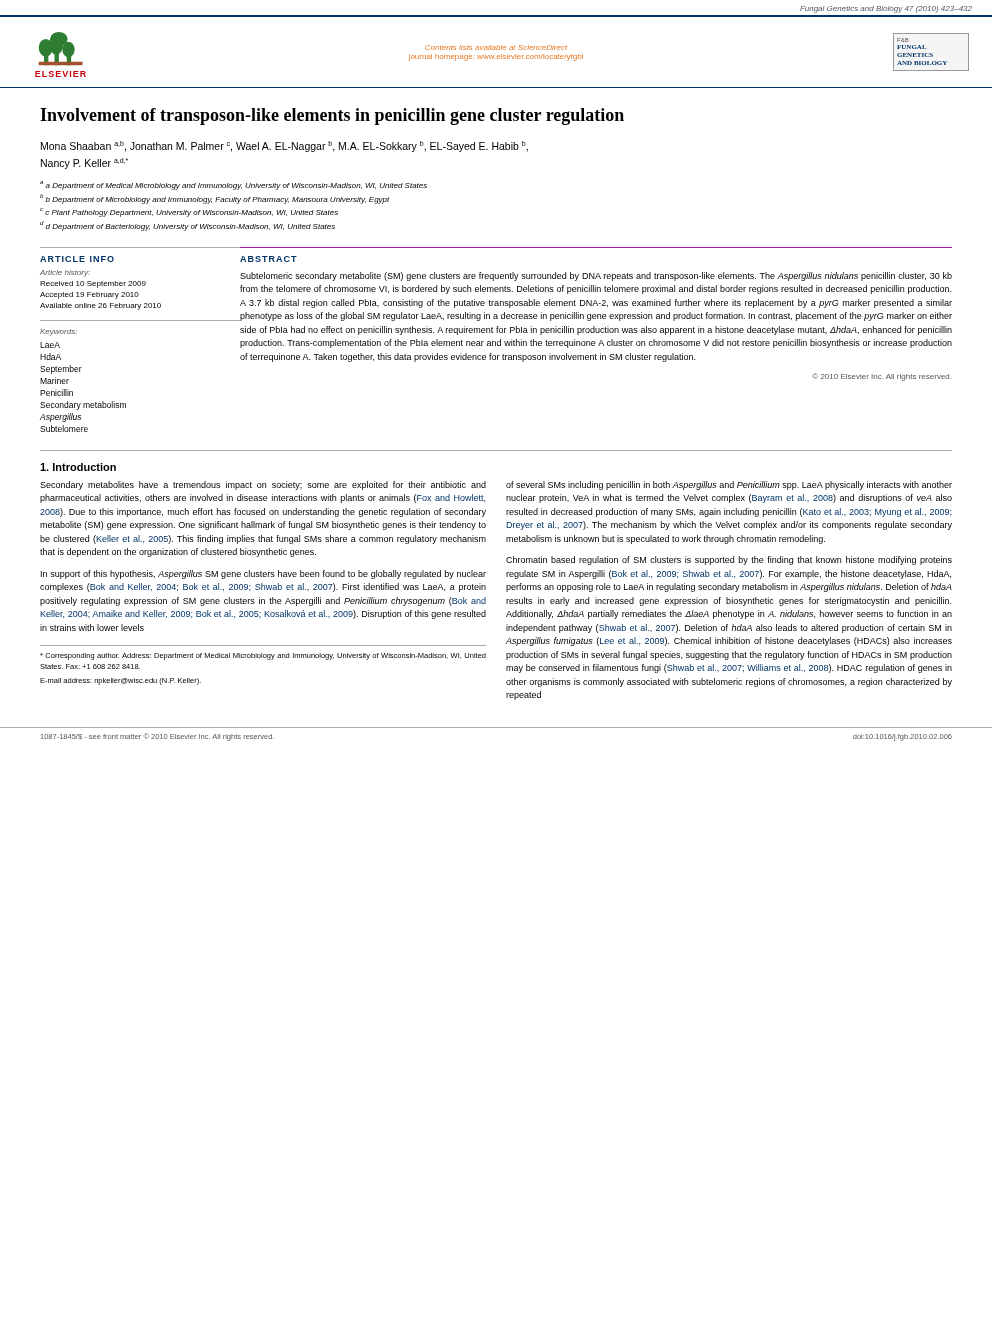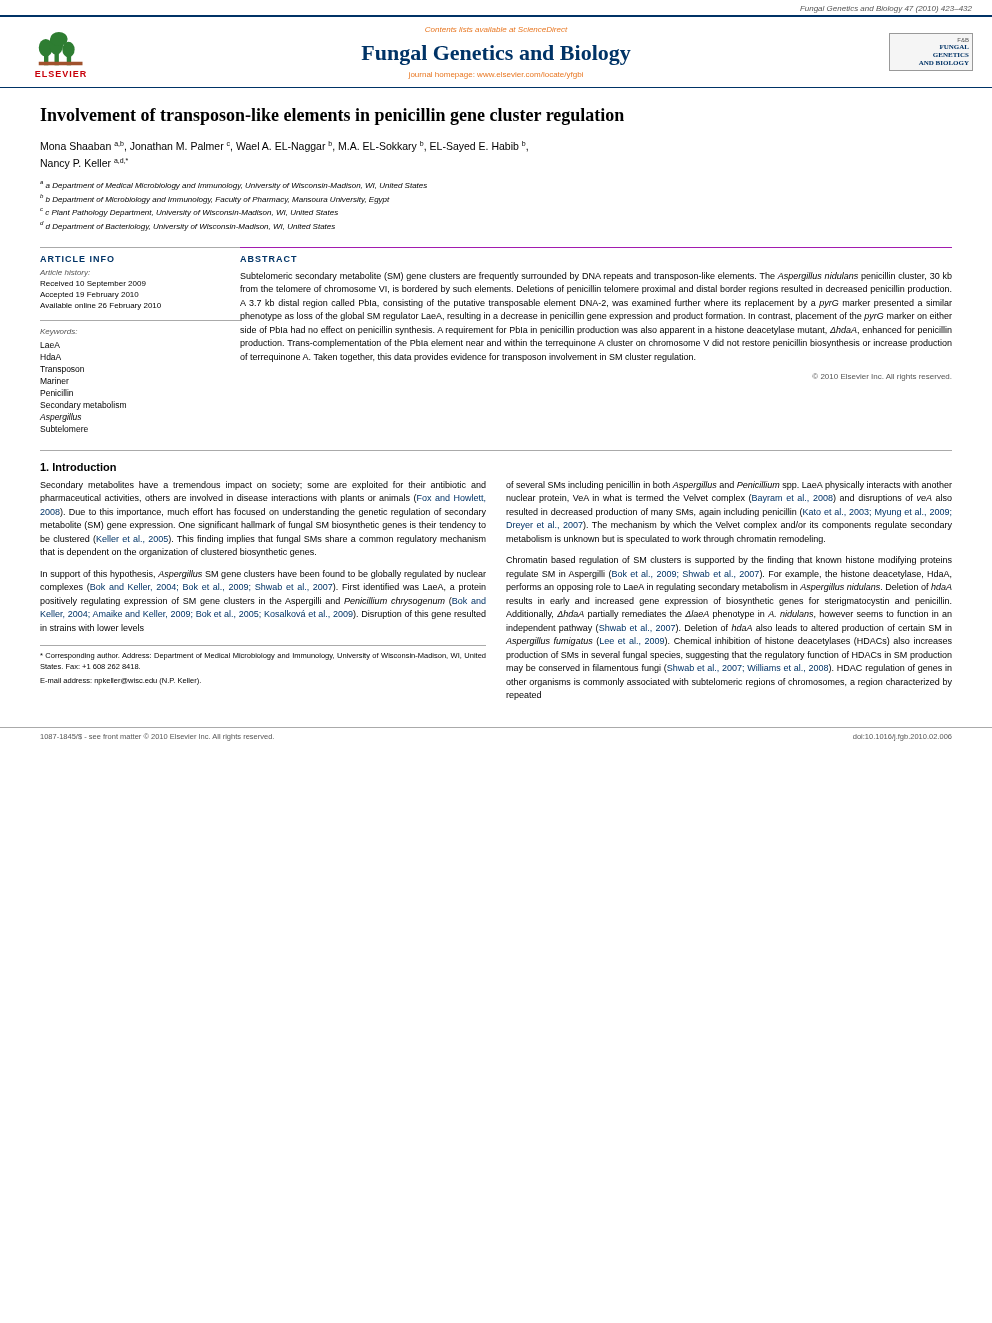--- a/index.html
+++ b/index.html
@@ -88,23 +88,23 @@
       width: 90px;
       display: flex;
       flex-direction: column;
       align-items: center;
     }
 
     .logo-box {
       border: 1px solid #999;
       padding: 3px;
       font-size: 6px;
-      text-align: right;
+      text-align: left;
       background: #f5f5f5;
-      width: 84px;
+      width: 76px;
     }
 
     .logo-box-title {
       font-weight: bold;
       font-size: 7px;
       color: #003366;
     }
 
     
     .main-content {
@@ -329,21 +329,20 @@
       <rect x="4" y="42" width="50" height="4" fill="#a0522d"></rect>
     </svg>
     <div class="elsevier-text">ELSEVIER</div>
   </div>
 
   <div class="journal-center">
     <div class="sciencedirect-link">
       <span>Contents lists available at</span>
       <span style="color:#e87722;font-style:italic;">ScienceDirect</span>
     </div>
-    <div class="journal-title-main">Fungal Genetics and Biology</div>
     <div class="journal-homepage">
       <span>journal homepage: </span><span style="color:#e87722;">www.elsevier.com/locate/yfgbi</span>
     </div>
   </div>
 
   <div class="journal-logo-right">
     <div class="logo-box">
       <div style="font-size:6px;color:#555;font-family:Arial,sans-serif;">F&amp;B</div>
       <div class="logo-box-title">FUNGAL</div>
       <div class="logo-box-title">GENETICS</div>
@@ -377,21 +376,21 @@
         <div class="history-label">Article history:</div>
         <div class="history-item">Received 10 September 2009</div>
         <div class="history-item">Accepted 19 February 2010</div>
         <div class="history-item">Available online 26 February 2010</div>
       </div>
 
       <div class="keywords-section">
         <div class="keywords-label">Keywords:</div>
         <div class="keyword-item">LaeA</div>
         <div class="keyword-item">HdaA</div>
-        <div class="keyword-item">Transposon</div>
+        <div class="keyword-item">September</div>
         <div class="keyword-item">Mariner</div>
         <div class="keyword-item">Penicillin</div>
         <div class="keyword-item">Secondary metabolism</div>
         <div class="keyword-item" style="font-style:italic;">Aspergillus</div>
         <div class="keyword-item">Subtelomere</div>
       </div>
     </div>
 
     <div class="abstract-section">
       <div class="abstract-title">ABSTRACT</div>

